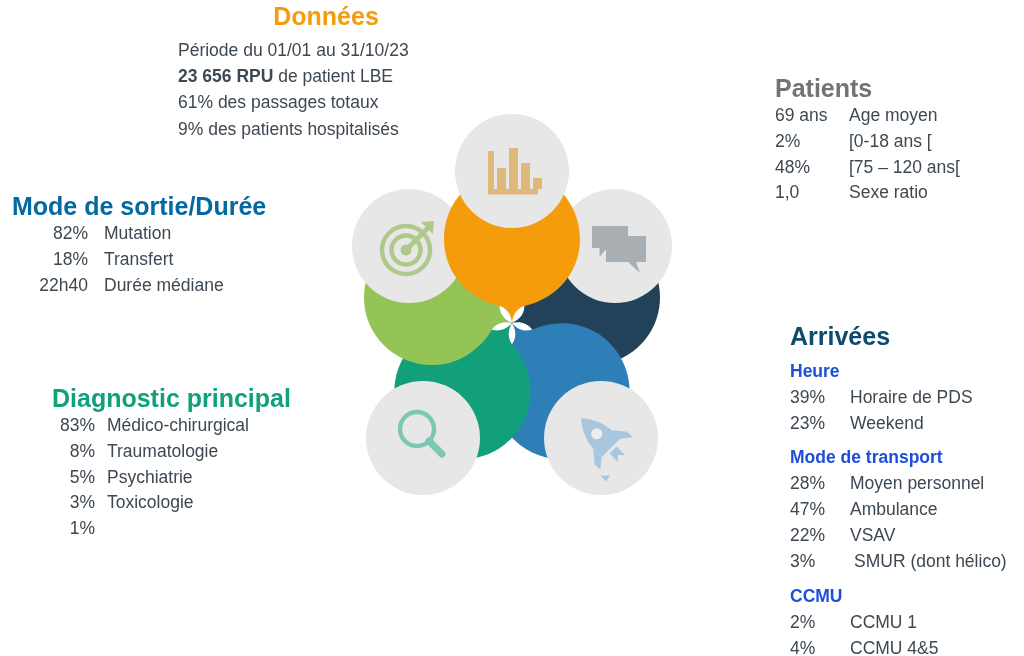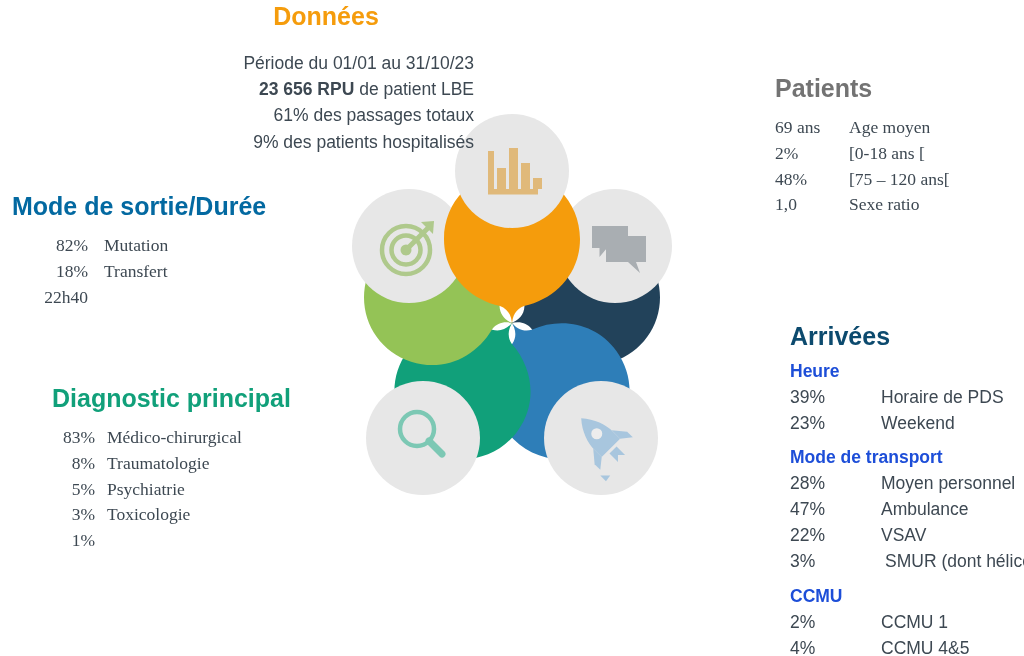--- a/index.html
+++ b/index.html
@@ -22,21 +22,21 @@
   
   .block { position: absolute; }
 
   .block-title {
     font-weight: bold;
     font-size: 25px;
     line-height: 1.15;
     white-space: nowrap;
   }
 
-  .rows { margin-top: 12px; font-family: Liberation Serif, serif; }
+  .rows { margin-top: 0; }
 
   .row {
     display: flex;
     font-size: 17.5px;
     line-height: 1.48;
     color: #3d4852;
     white-space: nowrap;
   }
 
   .row .val {
@@ -52,21 +52,21 @@
     font-size: 17.5px;
     font-weight: bold;
     color: #1d4ed8;
     line-height: 1.48;
     white-space: nowrap;
   }
 
   
   #block-donnees { left: 178px; top: 2px; width: 330px; }
   #block-donnees .block-title { color: #F59C0C; text-align: center; width: 296px; }
-  #block-donnees .lines { margin-top: 19px; text-align: right; width: 296px; }
+  #block-donnees .lines { margin-top: 6px; width: 296px; }
   #block-donnees .lines div {
     font-size: 17.5px;
     line-height: 1.5;
     color: #3d4852;
     white-space: nowrap;
   }
   #block-donnees .lines b { font-weight: bold; }
 
   
   #block-patients { left: 775px; top: 74px; }
@@ -85,21 +85,21 @@
   #block-diag .block-title { color: #11A07A; }
   #block-diag .row .val { width: 43px; }
   #block-diag .row .lab { padding-left: 12px; }
 
   
   #block-arrivees { left: 790px; top: 322px; }
   #block-arrivees .block-title { color: #0c4a6e; }
   #block-arrivees .group { margin-top: 9px; }
   #block-arrivees .group.first { margin-top: 8px; }
   #block-arrivees .row .val { width: 52px; text-align: left; }
-  #block-arrivees .row .lab { padding-left: 8px; margin-left: 31px; }
+  #block-arrivees .row .lab { padding-left: 8px; }
   #block-arrivees .row.indent .lab { padding-left: 12px; }
 
   #flower { position: absolute; left: 316px; top: 58px; }
 </style>
 </head>
 <body>
 
 <div id="canvas">
 
   <svg id="flower" width="392" height="530" viewBox="0 0 392 530">
@@ -262,20 +262,21 @@
       <div class="row">
         <span class="val">82%</span>
         <span class="lab">Mutation</span>
       </div>
       <div class="row">
         <span class="val">18%</span>
         <span class="lab">Transfert</span>
       </div>
       <div class="row">
         <span class="val">22h40</span>
+        <span class="lab">Durée médiane</span>
       </div>
     </div>
   </div>
 
   <div class="block" id="block-diag">
     <div class="block-title">Diagnostic principal</div>
     <div class="rows">
       <div class="row">
         <span class="val">83%</span>
         <span class="lab">Médico-chirurgical</span>

